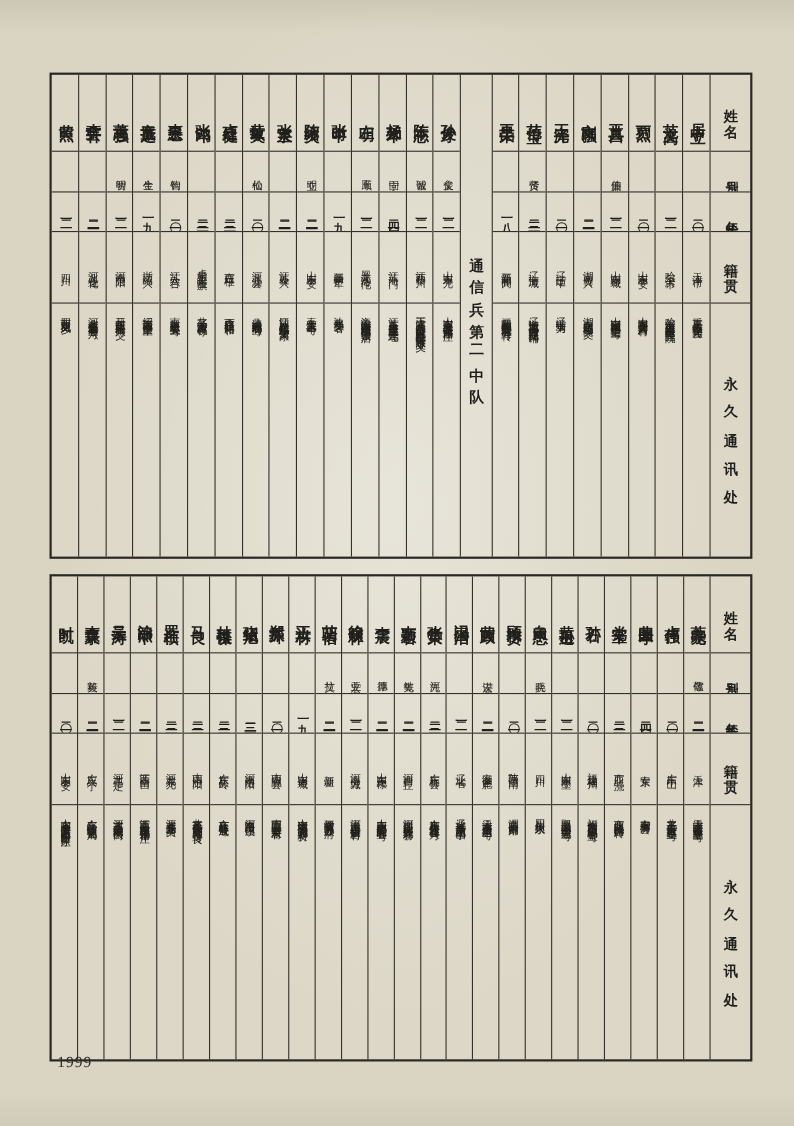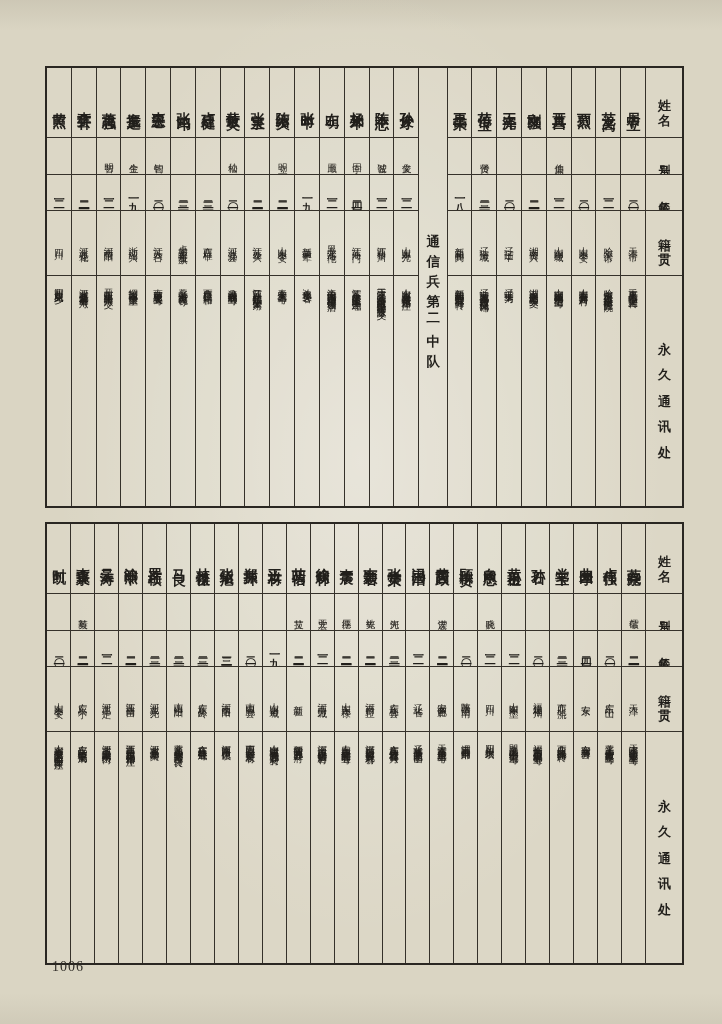--- a/index.html
+++ b/index.html
@@ -429,14 +429,14 @@
       </div>
       <div class="col person-col">
         <div class="cell c-name">时凯</div>
         <div class="cell c-alias"></div>
         <div class="cell c-age">二〇</div>
         <div class="cell c-native">山东泰安</div>
         <div class="cell c-addr">山东省泰安县第六区时家庄乡时家庄</div>
       </div>
     </div>
 
-  <div class="page-number">1006</div>
+  <div class="page-number">1999</div>
 </div>
 
 </body></html>

